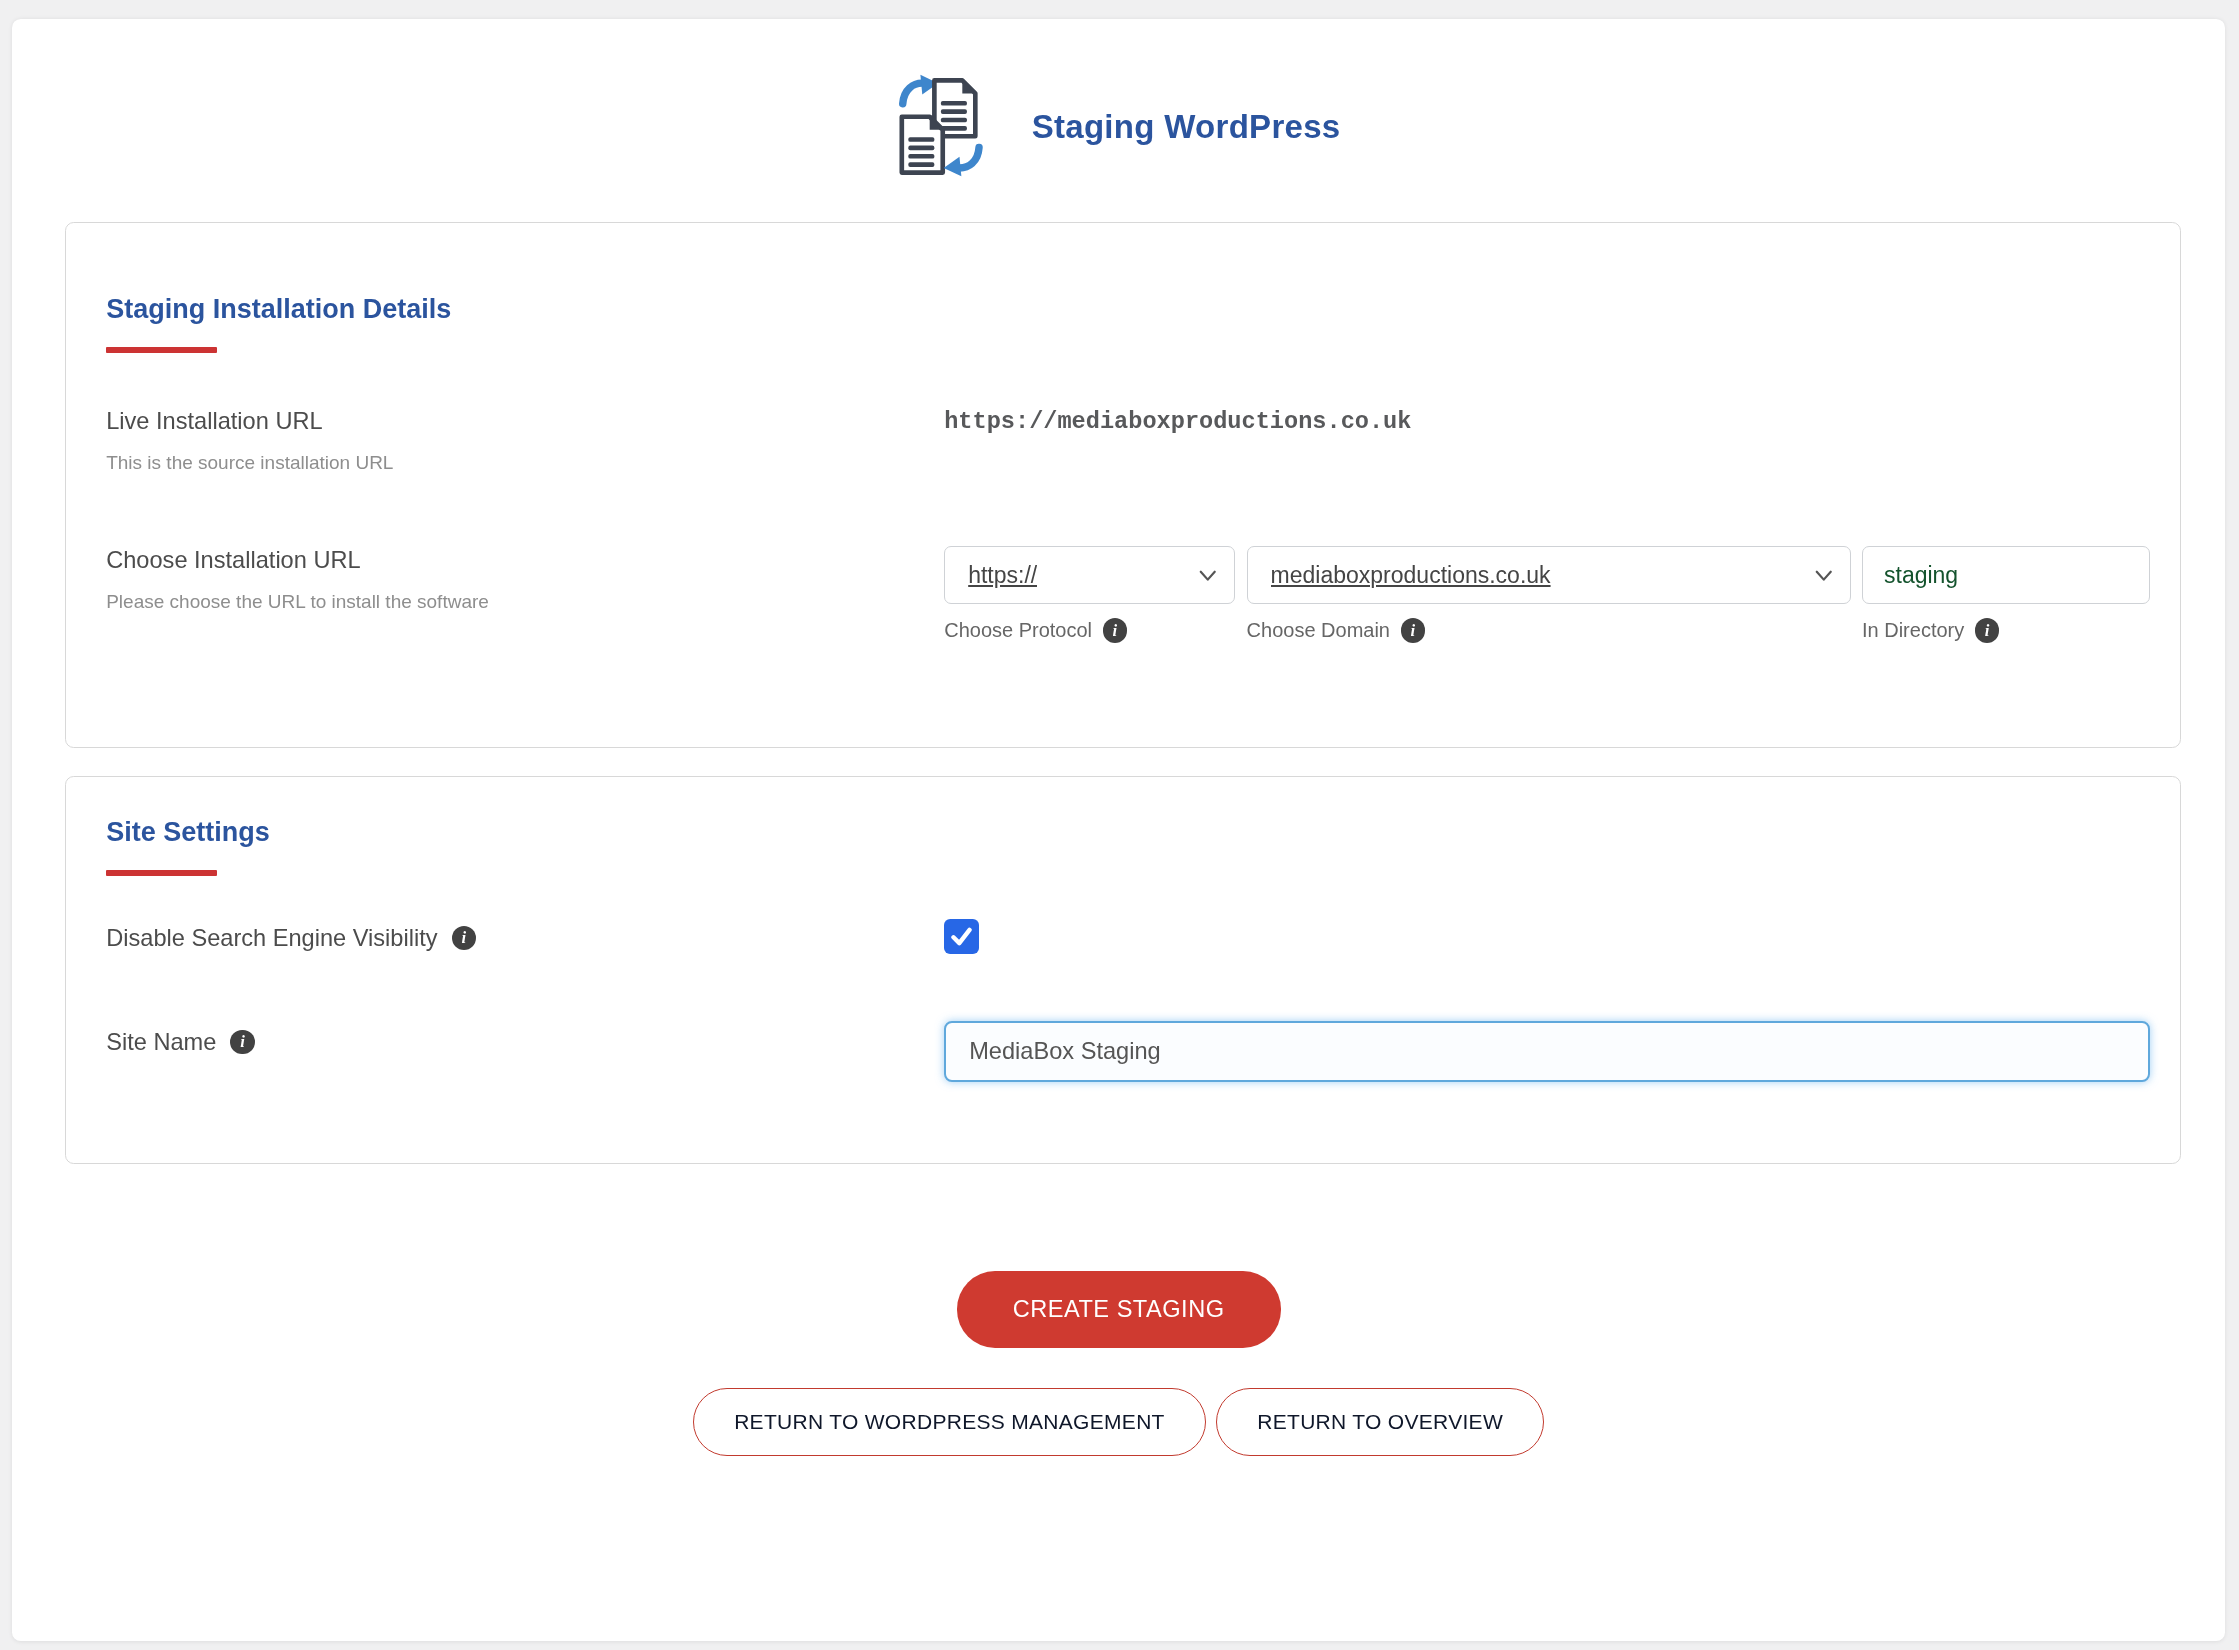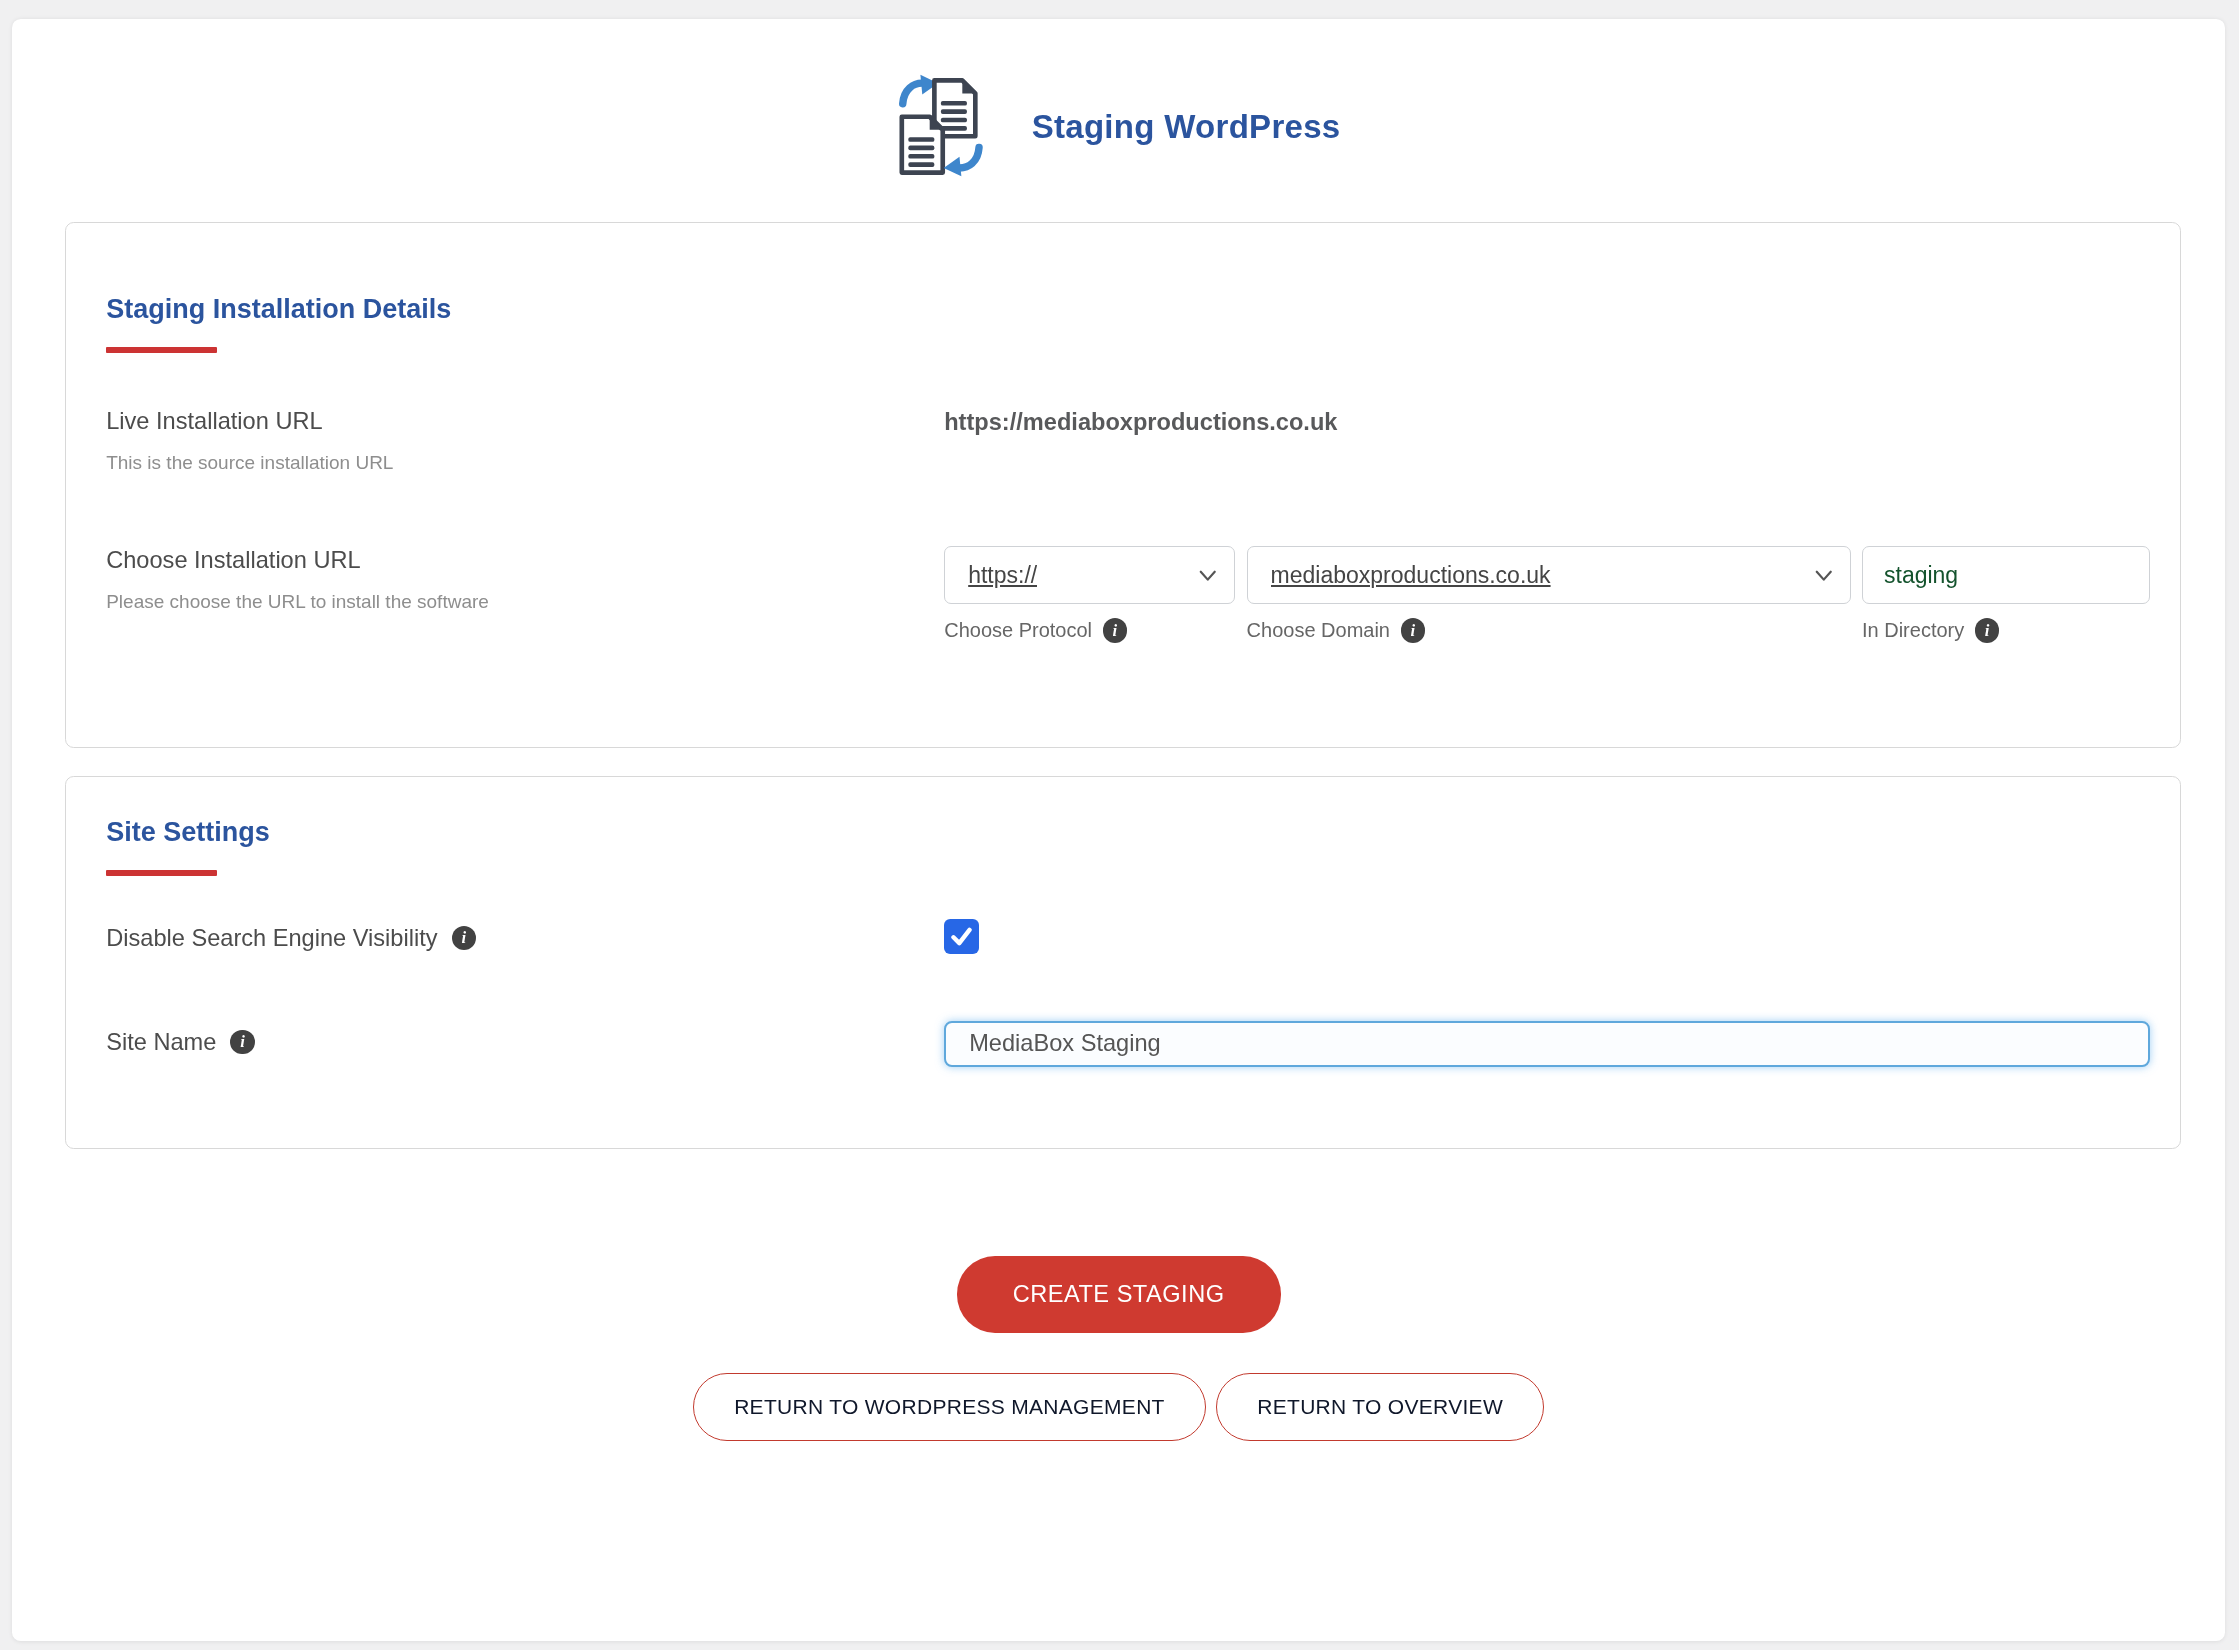--- a/index.html
+++ b/index.html
@@ -75,20 +75,21 @@
     font-size: 19px;
     color: #8e8e8e;
     margin-top: 15.7px;
     line-height: 23.6px;
   }
   .live-url-value {
     font-size: 23.6px;
     font-weight: bold;
     color: #58595b;
     line-height: 30px;
+    font-family: Liberation Mono, monospace;
   }
   
   .url-controls { display: flex; gap: 11.4px; }
   .ctrl-stack { display: flex; flex-direction: column; }
   .ctrl-stack.protocol { width: 291px; flex: 0 0 291px; }
   .ctrl-stack.domain { flex: 1 1 auto; min-width: 0; }
   .ctrl-stack.directory { width: 288px; flex: 0 0 288px; }
   .fake-select {
     position: relative;
     height: 58px;
@@ -185,21 +186,21 @@
     border-radius: 6.1px;
     display: flex;
     align-items: center;
     justify-content: center;
     cursor: pointer;
     margin-top: -5.2px;
   }
   
   .site-name-input {
     width: 100%;
-    height: 46px;
+    height: 61px;
     border: 2.6px solid #5fa8dc;
     border-radius: 7.9px;
     box-shadow: 0 0 8.7px rgba(82,168,236,0.55);
     background: #fbfdff;
     padding: 0 23px;
     font-size: 23.6px;
     font-family: "Liberation Sans", sans-serif;
     color: #555;
     outline: none;
     margin-top: -7px;

